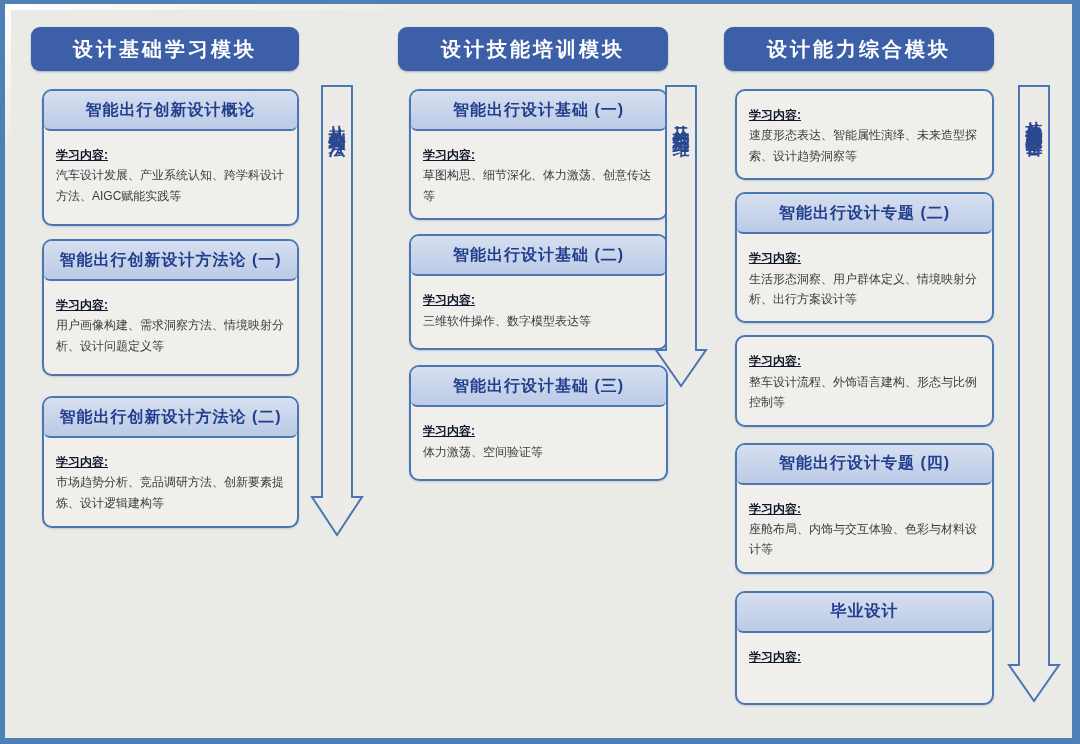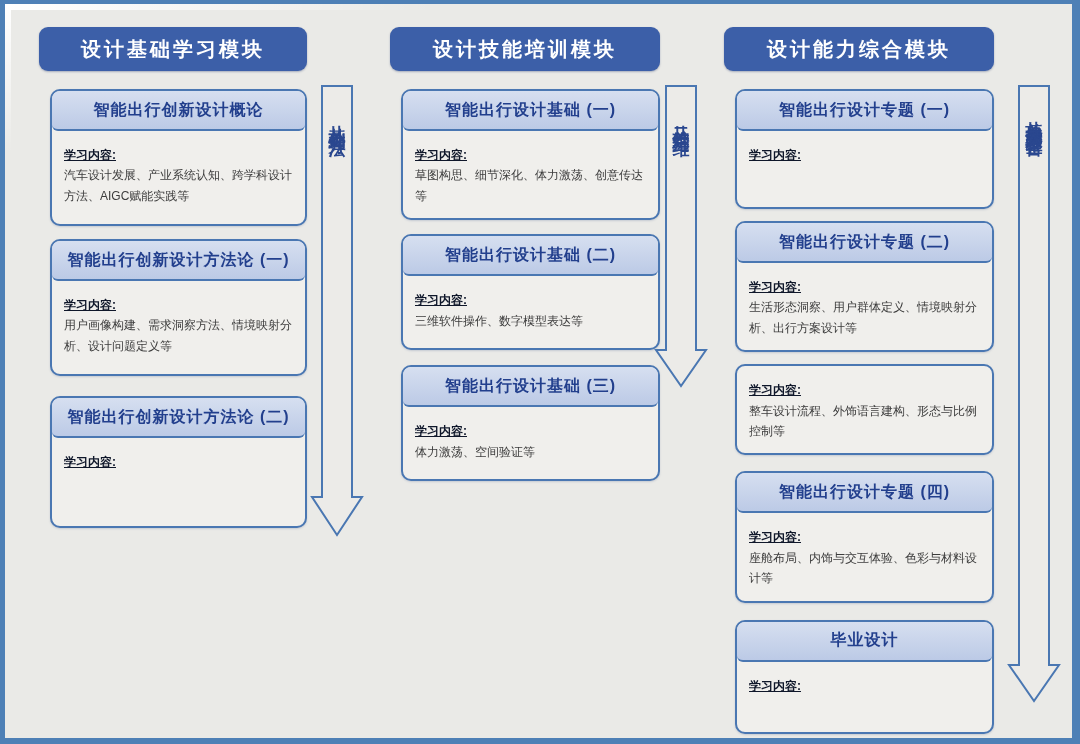--- a/index.html
+++ b/index.html
@@ -42,21 +42,21 @@
     color:var(--arrow-text);font-size:17px;letter-spacing:3px;white-space:nowrap;}
 </style>
 </head>
 <body>
 
 <div class="frame">
   <div class="canvas">
     <div class="top-light"></div>
     <div class="left-light"></div>
 
-    <section class="col" style="left:34px;width:268px">
+    <section class="col" style="left:26px;width:268px">
       <header class="module-header">设计基础学习模块</header>
 
       <div class="card" style="margin-bottom:13px">
         <div class="card-title">智能出行创新设计概论</div>
         <div class="card-body mh93">
           <div class="card-label">学习内容:</div>
           <div class="card-content">汽车设计发展、产业系统认知、跨学科设计方法、AIGC赋能实践等</div>
         </div>
       </div>
 
@@ -65,32 +65,33 @@
         <div class="card-body mh93">
           <div class="card-label">学习内容:</div>
           <div class="card-content">用户画像构建、需求洞察方法、情境映射分析、设计问题定义等</div>
         </div>
       </div>
 
       <div class="card">
         <div class="card-title">智能出行创新设计方法论 (二)</div>
         <div class="card-body mh88">
           <div class="card-label">学习内容:</div>
+          <div class="card-content">市场趋势分析、竞品调研方法、创新要素提炼、设计逻辑建构等</div>
         </div>
       </div>
     </section>
 
     <div class="arrow" style="left:304px;top:81px;height:452px">
       <svg width="56" height="452" viewBox="0 0 56 452">
         <path class="arrow-path" d="M13 1 H43 V412 H53 L28 450 L3 412 H13 Z"></path>
       </svg>
       <span class="arrow-label" style="top:26px">从基础到方法</span>
     </div>
 
-    <section class="col" style="left:385px;width:270px">
+    <section class="col" style="left:393px;width:270px">
       <header class="module-header">设计技能培训模块</header>
 
       <div class="card" style="margin-bottom:14px">
         <div class="card-title">智能出行设计基础 (一)</div>
         <div class="card-body mh76">
           <div class="card-label">学习内容:</div>
           <div class="card-content">草图构思、细节深化、体力激荡、创意传达等</div>
         </div>
       </div>
 
@@ -115,23 +116,23 @@
       <svg width="56" height="303" viewBox="0 0 56 303">
         <path class="arrow-path" d="M13 1 H43 V265 H53 L28 301 L3 265 H13 Z"></path>
       </svg>
       <span class="arrow-label" style="top:26px">从二维到三维</span>
     </div>
 
     <section class="col" style="left:719px;width:270px">
       <header class="module-header">设计能力综合模块</header>
 
       <div class="card" style="margin-bottom:12px">
-        <div class="card-title">智能出行设计专题 (一)</div>
         <div class="card-body mh76">
           <div class="card-label">学习内容:</div>
+          <div class="card-content">速度形态表达、智能属性演绎、未来造型探索、设计趋势洞察等</div>
         </div>
       </div>
 
       <div class="card" style="margin-bottom:12px">
         <div class="card-title">智能出行设计专题 (二)</div>
         <div class="card-body mh76">
           <div class="card-label">学习内容:</div>
           <div class="card-content">生活形态洞察、用户群体定义、情境映射分析、出行方案设计等</div>
         </div>
       </div>

